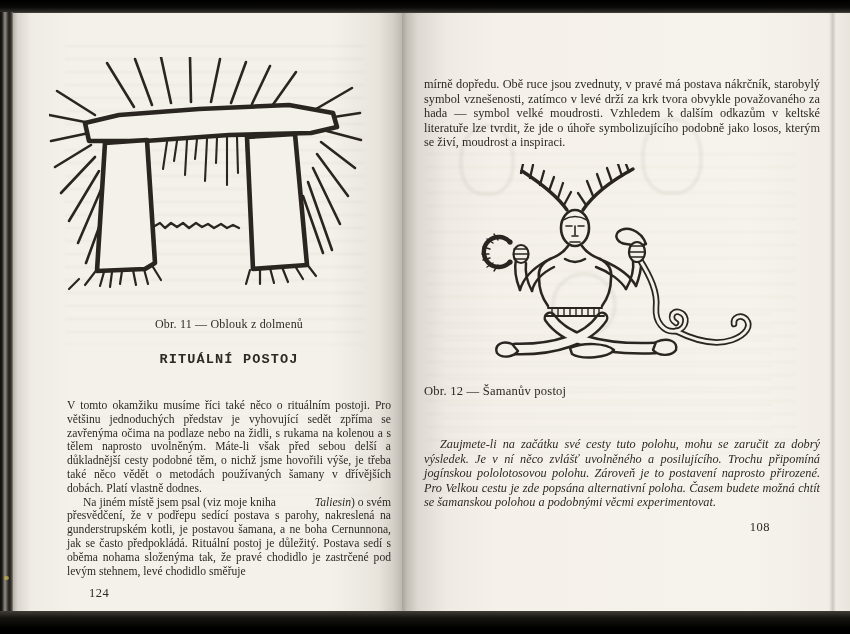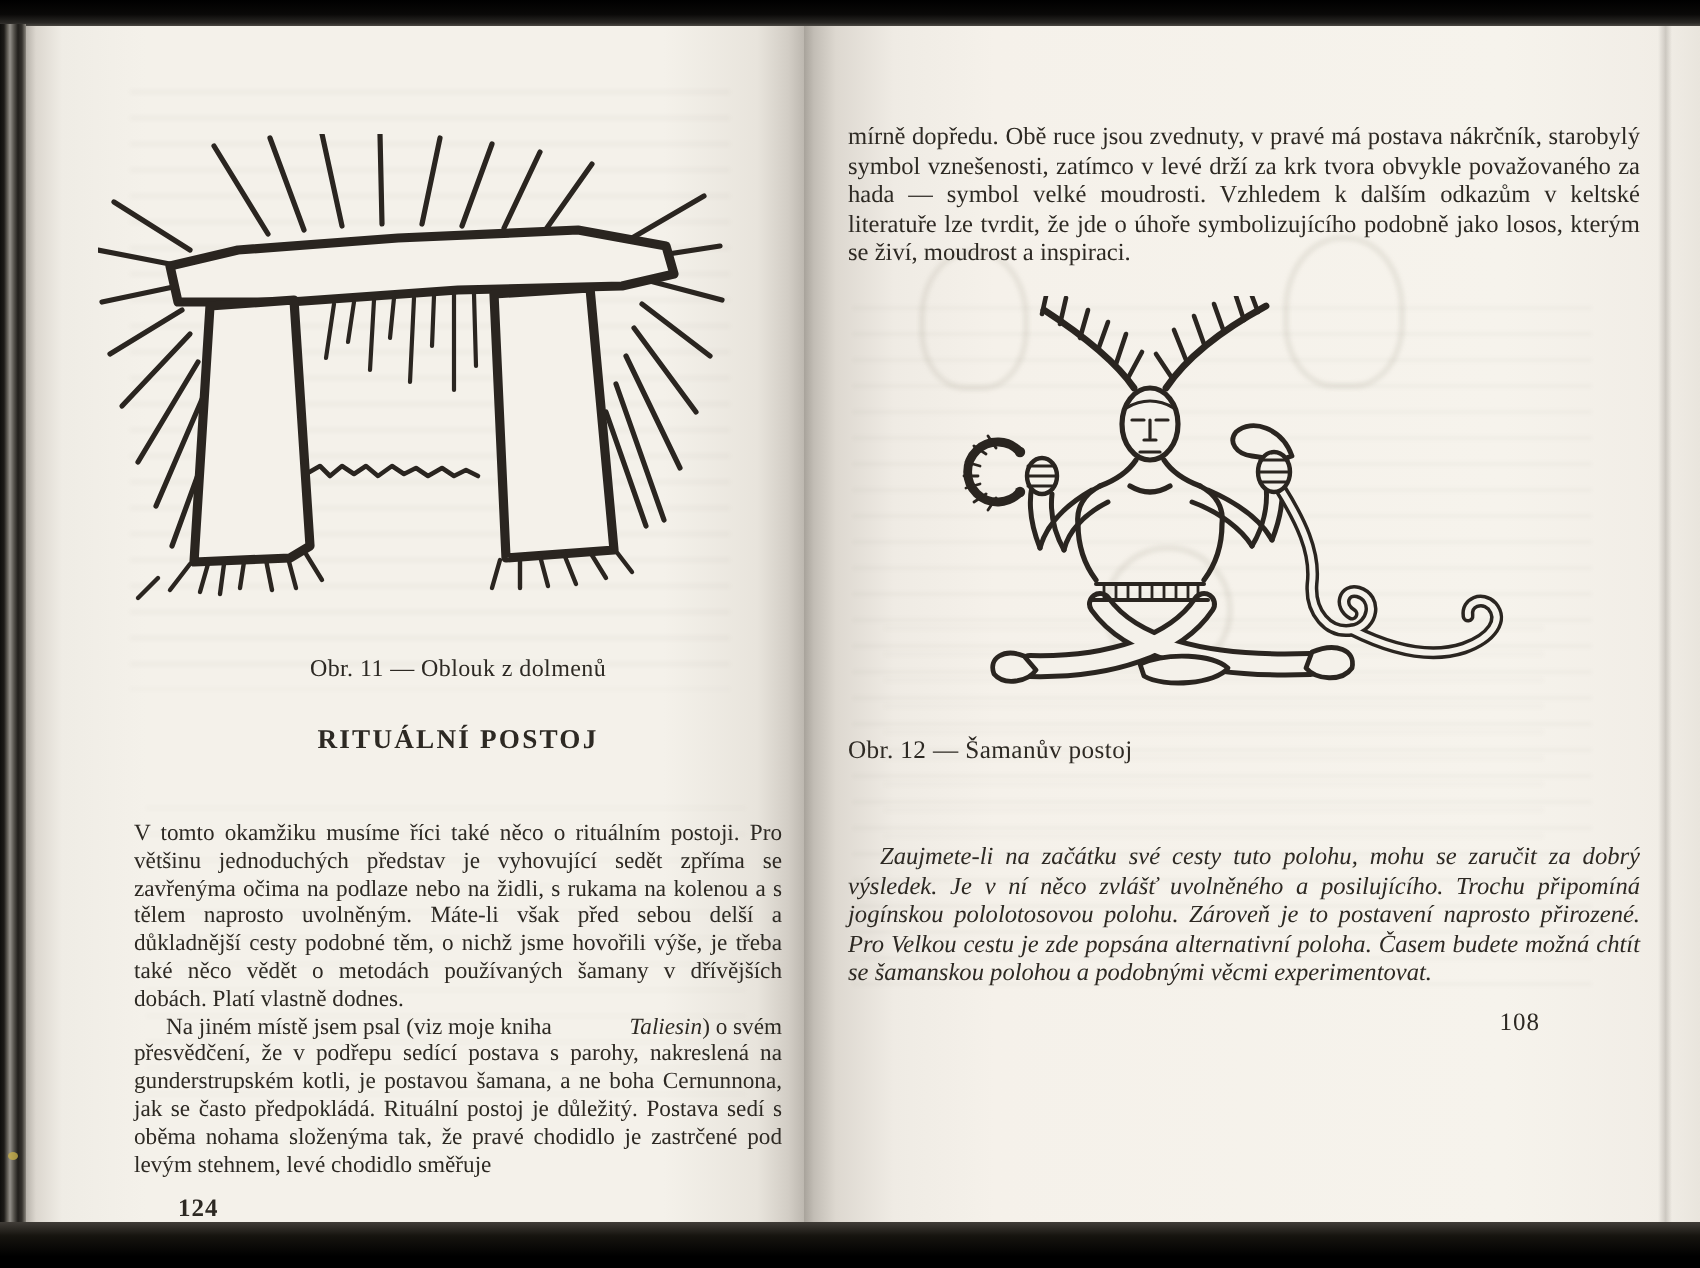--- a/index.html
+++ b/index.html
@@ -28,32 +28,32 @@
   .bleed-lines{background:repeating-linear-gradient(180deg,rgba(116,110,94,.10) 0 2px,rgba(0,0,0,0) 2px 13px);}
   .bl-1{left:52px;top:32px;width:300px;height:300px;opacity:.55;}
   .bl-2{left:60px;top:390px;width:300px;height:150px;opacity:.30;}
   .bl-3{left:24px;top:140px;width:370px;height:340px;opacity:.45;}
   .bl-4{left:40px;top:300px;width:330px;height:130px;opacity:.35;}
   .face-ghost{position:absolute;border:2px solid rgba(130,122,100,.18);border-radius:48% 48% 42% 42%;filter:blur(1.4px);}
   .fg-1{left:240px;top:105px;width:56px;height:72px;}
   .fg-2{left:58px;top:112px;width:50px;height:66px;}
   .fg-3{left:150px;top:260px;width:60px;height:60px;border-radius:50%;}
   
-  .lp-content{position:absolute;left:54px;top:10px;width:324px;}
+  .lp-content{position:absolute;left:54px;top:0;width:324px;}
   .fig-dolmen{display:block;margin:44px 0 0 -18px;}
   .lp-caption{margin:10px 0 0;text-align:center;font-size:12px;letter-spacing:.2px;}
-  .lp-heading{margin:20px 0 0;text-align:center;font-size:13.6px;font-weight:bold;letter-spacing:1.1px;}
+  .lp-heading{margin:20px 0 0;text-align:center;font-size:13.6px;font-weight:bold;letter-spacing:1.1px;font-family:Liberation Mono, monospace;}
   .para{margin:0;text-align:justify;}
   .lp-para{font-size:11.6px;line-height:13.8px;}
   .lp-para1{margin-top:32px;}
   .indent{text-indent:16px;}
   .pagenum{font-size:12.5px;letter-spacing:.5px;}
-  .lp-pagenum{margin:8px 0 0 22px;font-weight:bold;}
+  .lp-pagenum{margin:8px 0 0 22px;}
   
-  .rp-content{position:absolute;left:22px;top:0;width:396px;}
+  .rp-content{position:absolute;left:22px;top:16px;width:396px;}
   .rp-para{font-size:12.3px;line-height:14.6px;}
   .rp-para1{margin-top:48px;}
   .fig-shaman{display:block;margin:14px 0 0 46px;}
   .rp-caption{margin:8px 0 0;font-size:12.6px;letter-spacing:.2px;}
   .rp-para2{margin-top:38px;font-style:italic;}
   .rp-pagenum{margin:10px 50px 0 0;text-align:right;}
   .ital{font-style:italic;margin-left:36px;}
   svg .ink{stroke:#2a2520;fill:none;stroke-linecap:round;stroke-linejoin:round;}
   svg .stone{fill:#f4f1ea;stroke:#2a2520;stroke-width:4.6;stroke-linejoin:round;}
   svg .paperfill{fill:#f4f1ea;}

